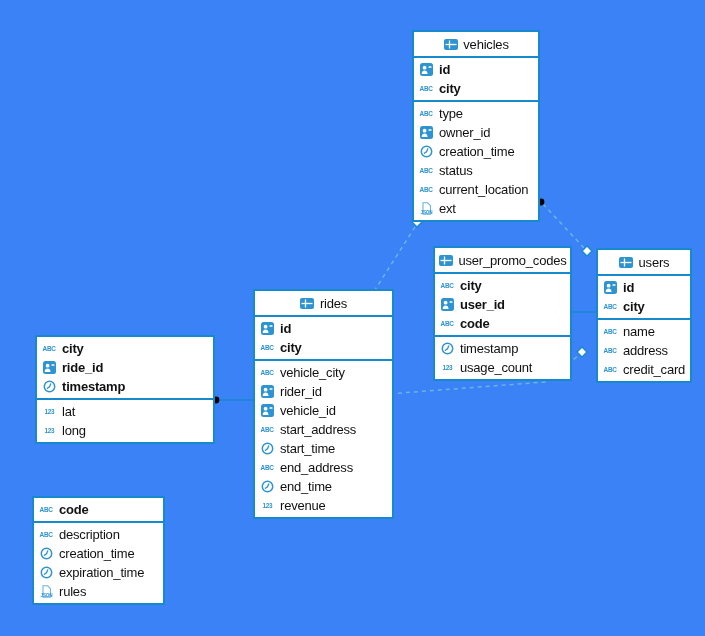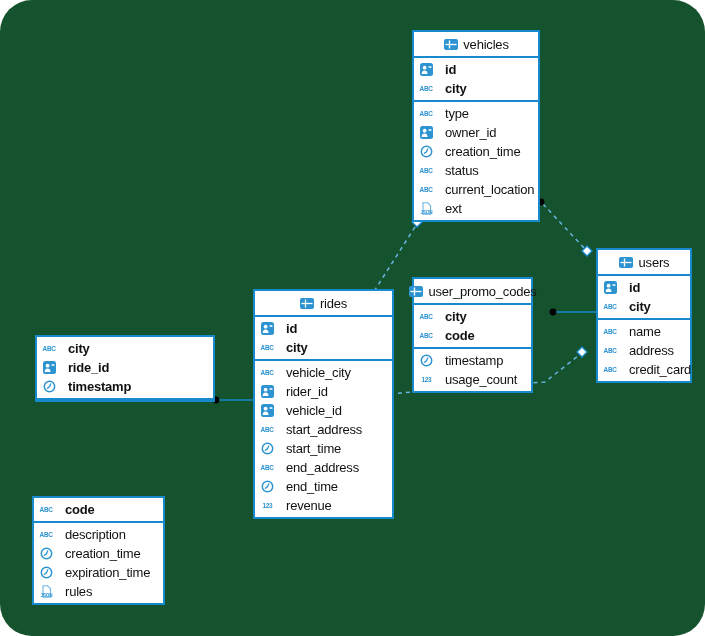--- a/index.html
+++ b/index.html
@@ -3,37 +3,37 @@
 <meta charset="utf-8">
 <style>
   :root{
     --accent:#1789cd;
     --icon-blue:#2e94d1;
     --dash:#69b4e3;
     --text:#111111;
   }
   html,body{margin:0;padding:0;background:#ffffff;}
   #canvas{
-    position:relative;width:705px;height:636px;background:#14532d;overflow:hidden;
-    font-family:"Liberation Sans","DejaVu Sans",sans-serif;color:var(--text);border-radius:32px;
+    position:relative;width:705px;height:636px;background:#3b82f6;overflow:hidden;
+    font-family:"Liberation Sans","DejaVu Sans",sans-serif;color:var(--text);
   }
   #wires{position:absolute;left:0;top:0;width:705px;height:636px;pointer-events:none;}
   .tbl{
     position:absolute;background:#ffffff;border:2px solid var(--accent);
     box-sizing:border-box;z-index:2;
   }
   .tbl-header{
     display:flex;align-items:center;justify-content:center;gap:5px;
     height:24px;border-bottom:2px solid var(--accent);
     font-size:13px;white-space:nowrap;padding:0 3px;letter-spacing:-0.2px;
   }
   .sec{padding:2px 0;}
   .sec.pk{border-bottom:2px solid var(--accent);}
   .row{
-    display:flex;align-items:center;gap:11px;height:19px;
+    display:flex;align-items:center;gap:5px;height:19px;
     padding:0 4px 0 5px;font-size:13px;white-space:nowrap;letter-spacing:-0.2px;
   }
   .row.pk .lbl{font-weight:700;}
   .ic{width:15px;height:13px;flex:0 0 15px;display:flex;align-items:center;justify-content:center;}
   .glyph{
     font-size:7px;font-weight:800;color:var(--icon-blue);
     letter-spacing:-0.3px;transform:scaleX(0.92);line-height:13px;
   }
 </style>
 </head>
@@ -129,37 +129,48 @@
           <span class="ic">
     <svg width="13" height="13" viewBox="0 0 13 13">
               <path d="M3 0.8 h4.6 l2.9 2.9 v8.5 h-7.5 Z" fill="#fff" stroke="#69b4e3" stroke-width="1.1"></path>
     <text x="0.6" y="12" font-size="4.6" font-weight="bold" fill="#2e94d1" font-family="'Liberation Sans',sans-serif">JSON</text>
             </svg>
           </span>
           <span class="lbl">ext</span>
         </div>
       </div>
     </div>
-    <div class="tbl" style="left: 412px; top: 246px; width: 121px; margin-top: 31px;">
+    <div class="tbl" style="left: 433px; top: 246px; width: 139px;">
       <div class="tbl-header">
         <span class="ic">
     <svg width="14" height="11" viewBox="0 0 14 11">
             <rect x="0" y="0" width="14" height="11" rx="2" fill="#2e94d1"></rect>
     <line x1="1.5" y1="5.5" x2="12.5" y2="5.5" stroke="#fff" stroke-width="1.3"></line>
     <line x1="5.5" y1="1.5" x2="5.5" y2="9.5" stroke="#fff" stroke-width="1.3"></line>
           </svg>
         </span>
         <span>user_promo_codes</span>
       </div>
       <div class="sec pk">
         <div class="row pk">
           <span class="ic">
             <span class="glyph">ABC</span>
           </span>
           <span class="lbl">city</span>
+        </div>
+        <div class="row pk">
+          <span class="ic">
+    <svg width="13" height="13" viewBox="0 0 13 13">
+              <rect width="13" height="13" rx="2.5" fill="#2e94d1"></rect>
+    <circle cx="4.6" cy="4.7" r="1.9" fill="#fff"></circle>
+    <path d="M1.7 10.9 C1.7 8.5 3.1 7.5 4.6 7.5 C6.1 7.5 7.5 8.5 7.5 10.9 Z" fill="#fff"></path>
+    <rect x="8.5" y="3.3" width="3" height="1.5" rx="0.4" fill="#fff"></rect>
+            </svg>
+          </span>
+          <span class="lbl">user_id</span>
         </div>
         <div class="row pk">
           <span class="ic">
             <span class="glyph">ABC</span>
           </span>
           <span class="lbl">code</span>
         </div>
       </div>
       <div class="sec">
         <div class="row">
@@ -353,20 +364,34 @@
           <span class="ic">
     <svg width="13" height="13" viewBox="0 0 13 13">
               <circle cx="6.5" cy="6.5" r="5.2" fill="none" stroke="#2e94d1" stroke-width="1.5"></circle>
     <path d="M6.5 6.7 L4.4 8.3" stroke="#2e94d1" stroke-width="1.3" stroke-linecap="round"></path>
     <path d="M6.5 6.7 L7.7 3.9" stroke="#2e94d1" stroke-width="1.3" stroke-linecap="round"></path>
             </svg>
           </span>
           <span class="lbl">timestamp</span>
         </div>
       </div>
+      <div class="sec">
+        <div class="row">
+          <span class="ic">
+            <span class="glyph">123</span>
+          </span>
+          <span class="lbl">lat</span>
+        </div>
+        <div class="row">
+          <span class="ic">
+            <span class="glyph">123</span>
+          </span>
+          <span class="lbl">long</span>
+        </div>
+      </div>
     </div>
     <div class="tbl" style="left: 32px; top: 496px; width: 133px;">
       <div class="sec pk">
         <div class="row pk">
           <span class="ic">
             <span class="glyph">ABC</span>
           </span>
           <span class="lbl">code</span>
         </div>
       </div>

